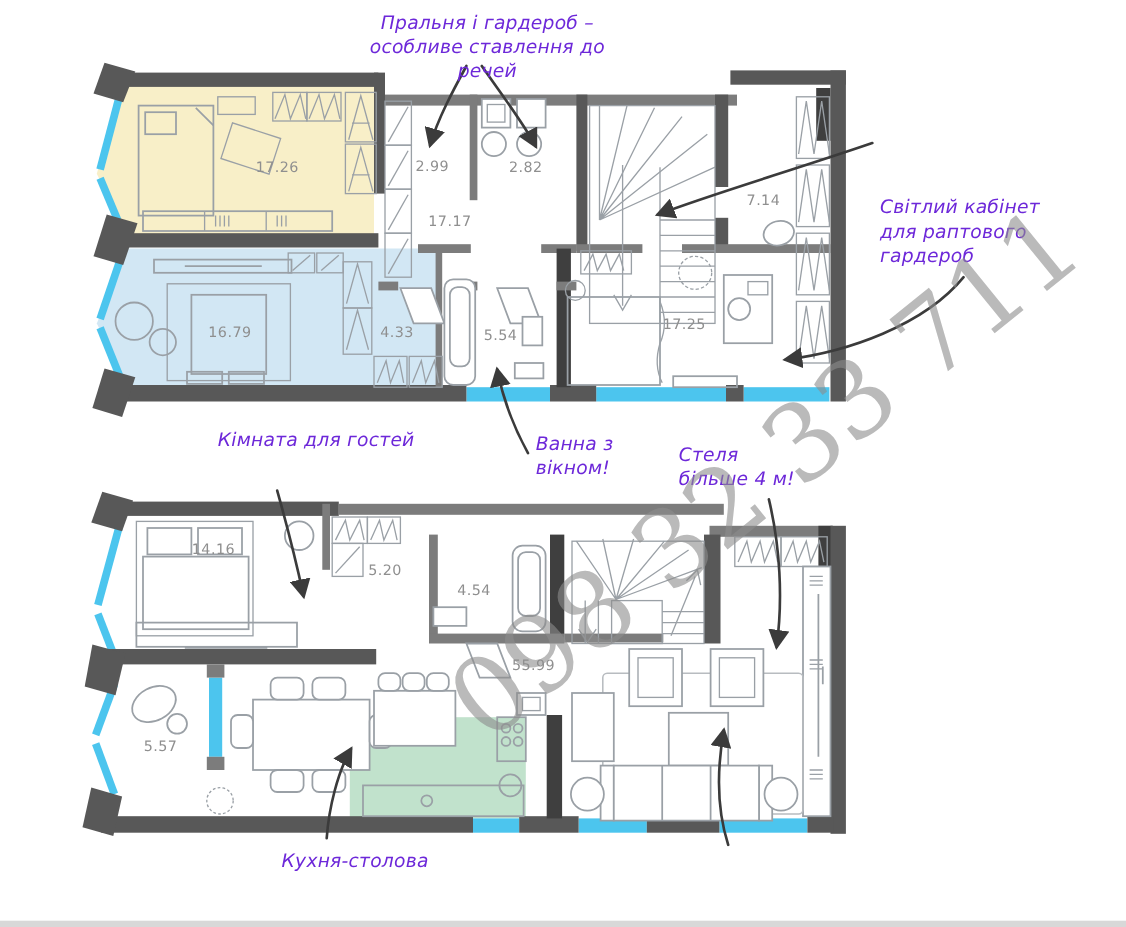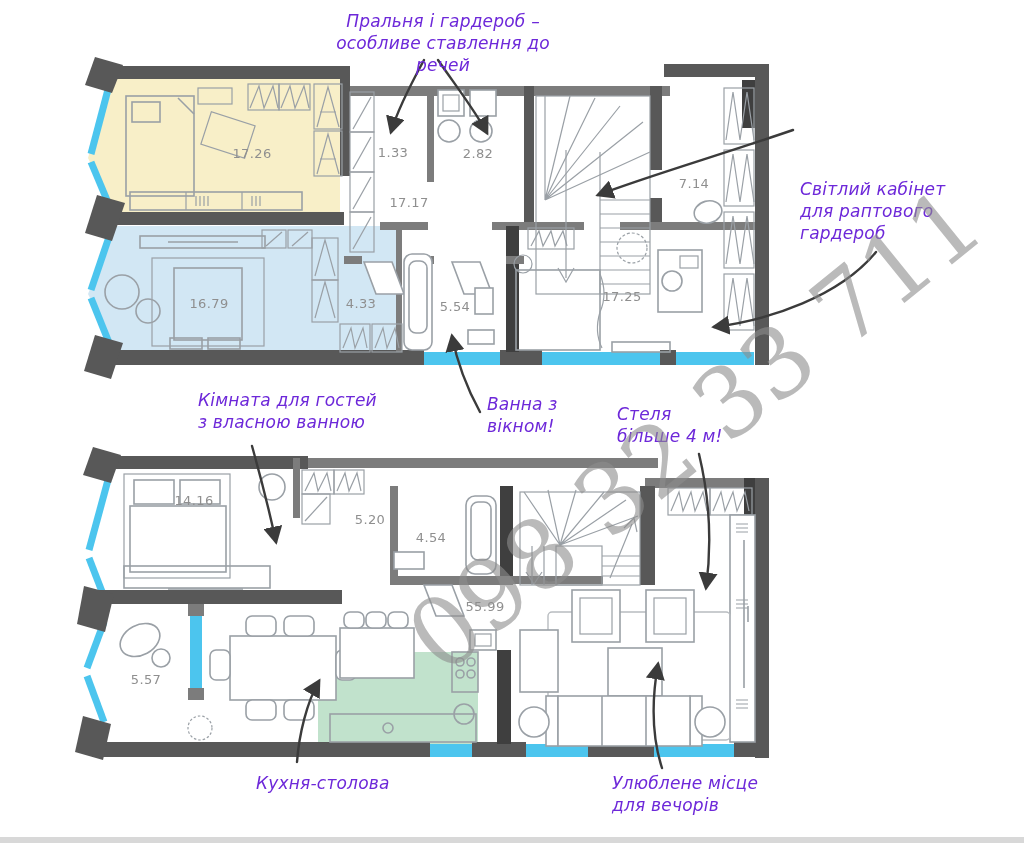--- a/index.html
+++ b/index.html
@@ -334,58 +334,53 @@
       <path class="arr" d="M876,252 C840,296 770,320 714,327" marker-end="url(#ah)"></path>
       <path class="arr" d="M252,446 C261,478 270,514 276,542" marker-end="url(#ah)"></path>
       <path class="arr" d="M480,412 C468,390 457,362 452,336" marker-end="url(#ah)"></path>
       <path class="arr" d="M699,454 C709,496 712,544 706,588" marker-end="url(#ah)"></path>
       <path class="arr" d="M297,762 C299,734 307,702 319,681" marker-end="url(#ah)"></path>
       <path class="arr" d="M662,768 C651,734 652,698 658,664" marker-end="url(#ah)"></path>
     </g>
   </svg>
 
   <span class="area" style="left:252px;top:153px">17.26</span>
-  <span class="area" style="left:393px;top:152px">1.33</span>
+  <span class="area" style="left:393px;top:152px">2.99</span>
   <span class="area" style="left:478px;top:153px">2.82</span>
   <span class="area" style="left:409px;top:202px">17.17</span>
   <span class="area" style="left:694px;top:183px">7.14</span>
   <span class="area" style="left:209px;top:303px">16.79</span>
   <span class="area" style="left:361px;top:303px">4.33</span>
   <span class="area" style="left:455px;top:306px">5.54</span>
   <span class="area" style="left:622px;top:296px">17.25</span>
   <span class="area" style="left:194px;top:500px">14.16</span>
-  <span class="area" style="left:370px;top:519px">5.20</span>
+  <span class="area" style="left:350px;top:519px">5.20</span>
   <span class="area" style="left:431px;top:537px">4.54</span>
   <span class="area" style="left:485px;top:606px">55.99</span>
   <span class="area" style="left:146px;top:679px">5.57</span>
 
   <div class="ann center" style="left:318px;top:10px;width:250px">
     <div>Пральня і гардероб –</div>
     <div>особливе ставлення до речей</div>
   </div>
   <div class="ann" style="left:800px;top:178px">
     <div>Світлий кабінет</div>
     <div>для раптового</div>
     <div>гардероб</div>
   </div>
   <div class="ann" style="left:198px;top:389px">
     <div>Кімната для гостей</div>
-    <div>з власною ванною</div>
   </div>
   <div class="ann" style="left:487px;top:393px">
     <div>Ванна з</div>
     <div>вікном!</div>
   </div>
   <div class="ann" style="left:617px;top:403px">
     <div>Стеля</div>
     <div>більше 4 м!</div>
   </div>
   <div class="ann" style="left:256px;top:772px">
     <div>Кухня-столова</div>
   </div>
-  <div class="ann" style="left:612px;top:772px">
-    <div>Улюблене місце</div>
-    <div>для вечорів</div>
-  </div>
 
   <div class="watermark">098 32 33 711</div>
   <div class="page-edge"></div>
 </div>
 
 </body></html>

